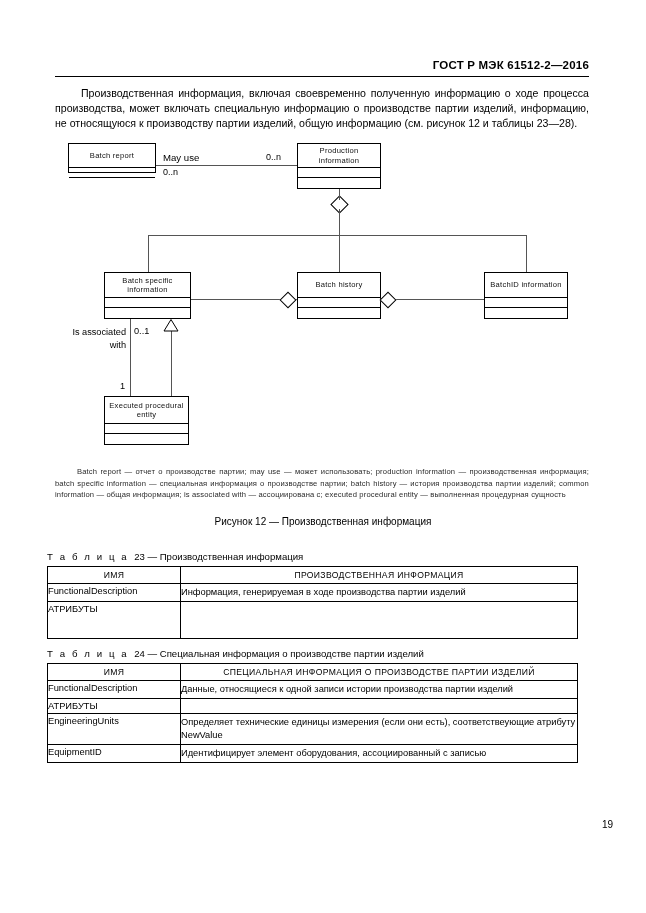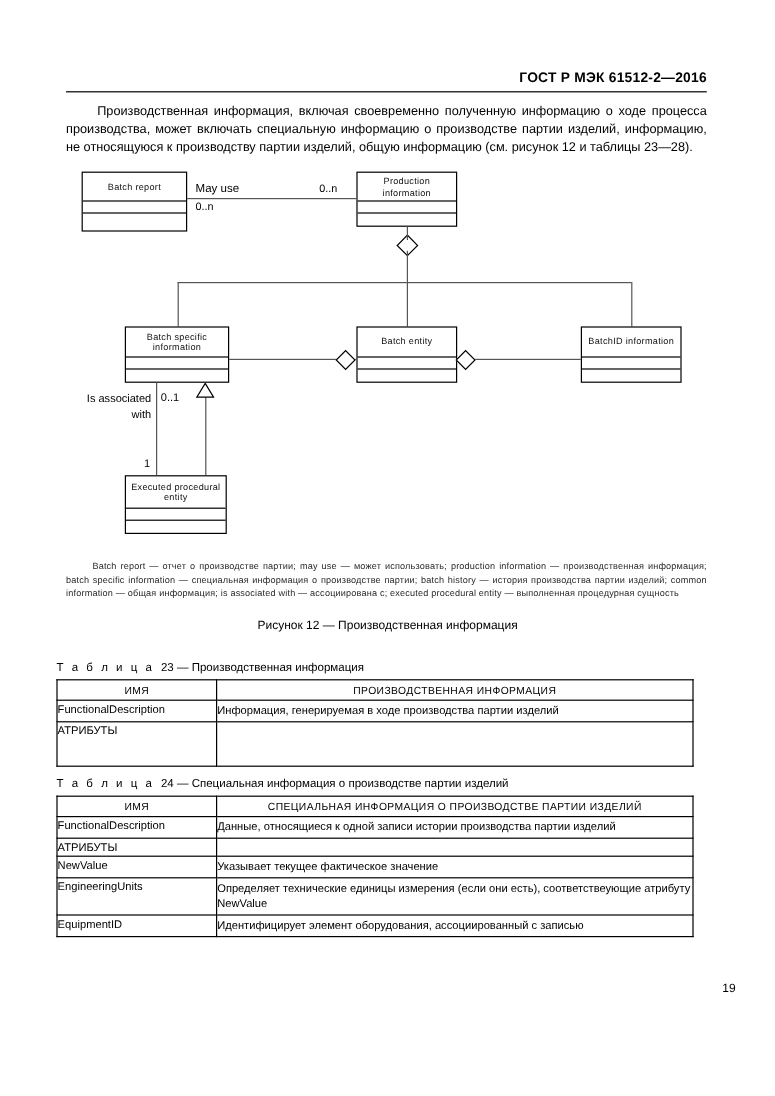--- a/index.html
+++ b/index.html
@@ -200,21 +200,21 @@
 
 <div class="page">
 
   <div class="doc-std-number">ГОСТ Р МЭК 61512-2—2016</div>
   <div class="header-rule"></div>
 
   <div class="intro">Производственная информация, включая своевременно полученную информацию о ходе процесса производства, может включать специальную информацию о производстве партии изделий, информацию, не относящуюся к производству партии изделий, общую информацию (см. рисунок 12 и таблицы 23—28).</div>
 
   <div class="figure">
 
-    <div class="uml-box" style="left:68px; top:5px; width:88px; height:50px;">
+    <div class="uml-box" style="left:68px; top:5px; width:88px; height:30px;">
       <div class="title" style="height:24px;">Batch report</div>
       <div class="compartment" style="height:10px;"></div>
       <div class="compartment last" style="height:10px;"></div>
     </div>
 
     <div class="uml-box" style="left:297px; top:5px; width:84px; height:46px;">
       <div class="title" style="height:24px;">Production information</div>
       <div class="compartment" style="height:10px;"></div>
       <div class="compartment last" style="height:10px;"></div>
     </div>
@@ -235,21 +235,21 @@
     <div class="line-v" style="left:148px; top:97px; height:47px;"></div>
     <div class="line-v" style="left:525.5px; top:97px; height:47px;"></div>
 
     <div class="uml-box" style="left:104px; top:134px; width:87px; height:47px;">
       <div class="title" style="height:25px;">Batch specific information</div>
       <div class="compartment" style="height:10px;"></div>
       <div class="compartment last" style="height:10px;"></div>
     </div>
 
     <div class="uml-box" style="left:297px; top:134px; width:84px; height:47px;">
-      <div class="title" style="height:25px;">Batch entity</div>
+      <div class="title" style="height:25px;">Batch history</div>
       <div class="compartment" style="height:10px;"></div>
       <div class="compartment last" style="height:10px;"></div>
     </div>
 
     <div class="uml-box" style="left:484px; top:134px; width:84px; height:47px;">
       <div class="title" style="height:25px;">BatchID information</div>
       <div class="compartment" style="height:10px;"></div>
       <div class="compartment last" style="height:10px;"></div>
     </div>
 
@@ -327,24 +327,20 @@
     <tbody>
       <tr>
         <td class="name-col">FunctionalDescription</td>
         <td class="desc-col">Данные, относящиеся к одной записи истории производства партии изделий</td>
       </tr>
       <tr>
         <td class="name-col">АТРИБУТЫ</td>
         <td class="desc-col empty"></td>
       </tr>
       <tr>
-        <td class="name-col">NewValue</td>
-        <td class="desc-col">Указывает текущее фактическое значение</td>
-      </tr>
-      <tr>
         <td class="name-col">EngineeringUnits</td>
         <td class="desc-col">Определяет технические единицы измерения (если они есть), соответствеующие атрибуту NewValue</td>
       </tr>
       <tr>
         <td class="name-col">EquipmentID</td>
         <td class="desc-col">Идентифицирует элемент оборудования, ассоциированный с записью</td>
       </tr>
     </tbody>
   </table>
 

